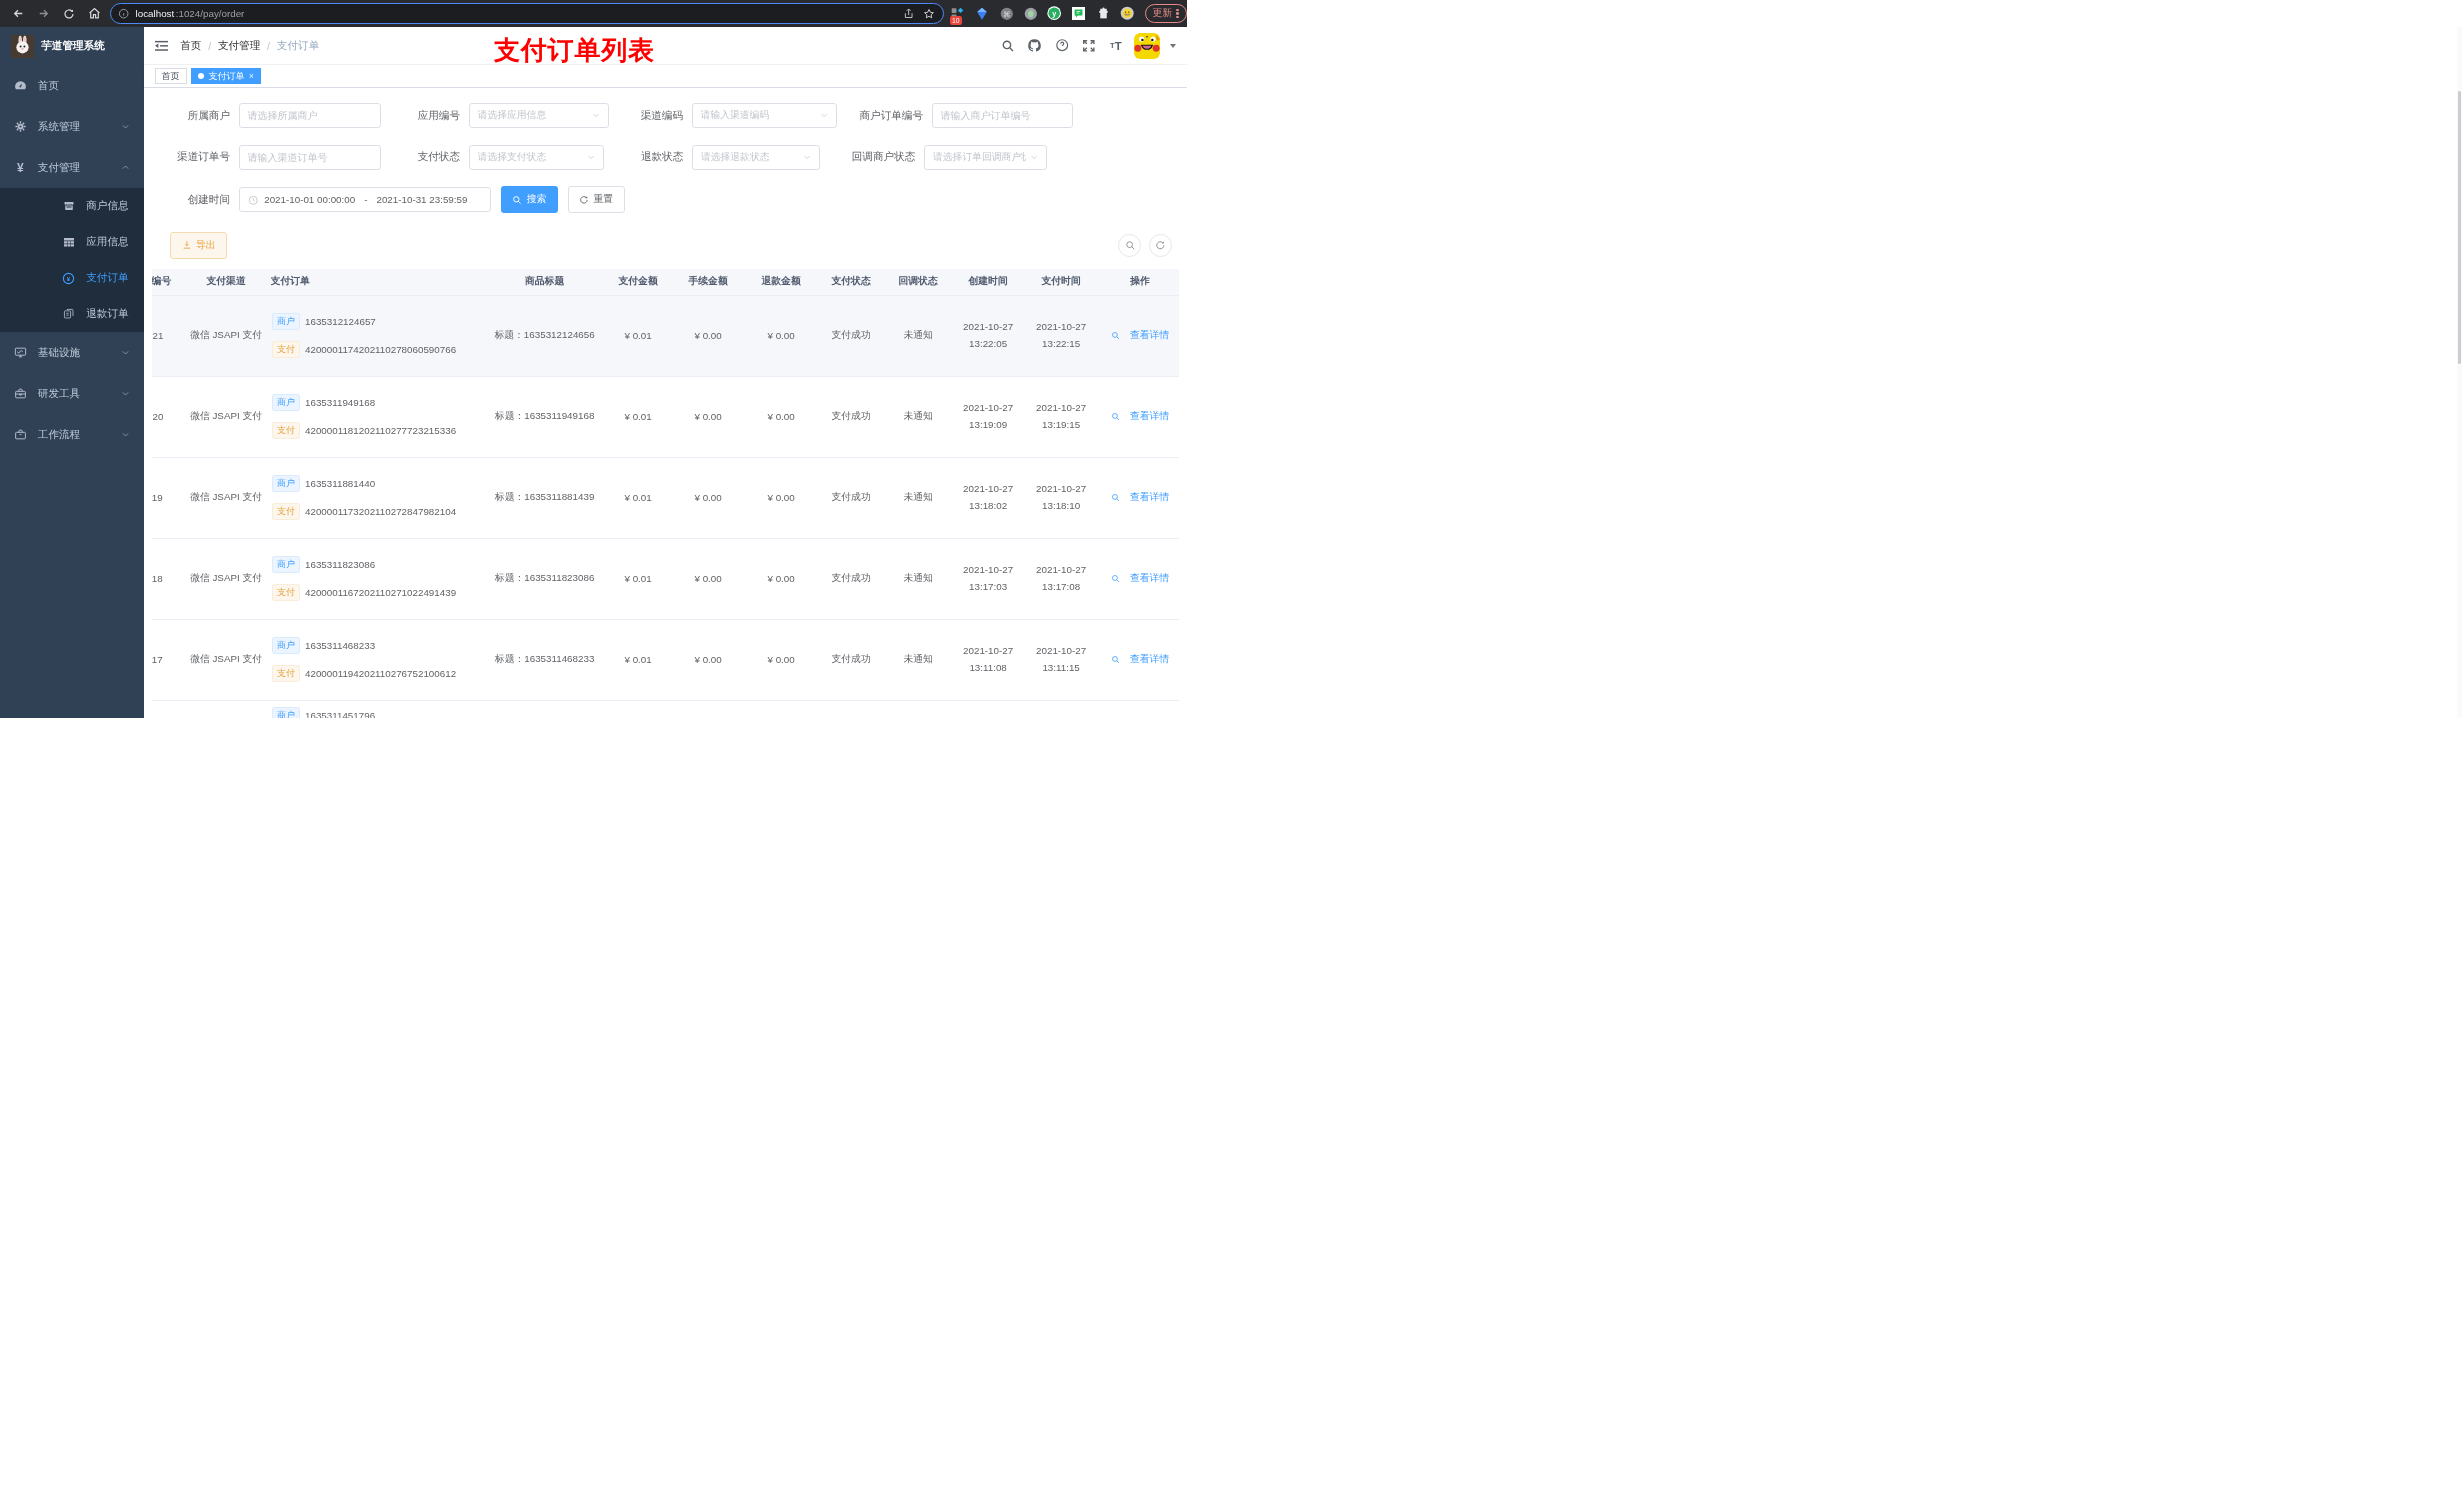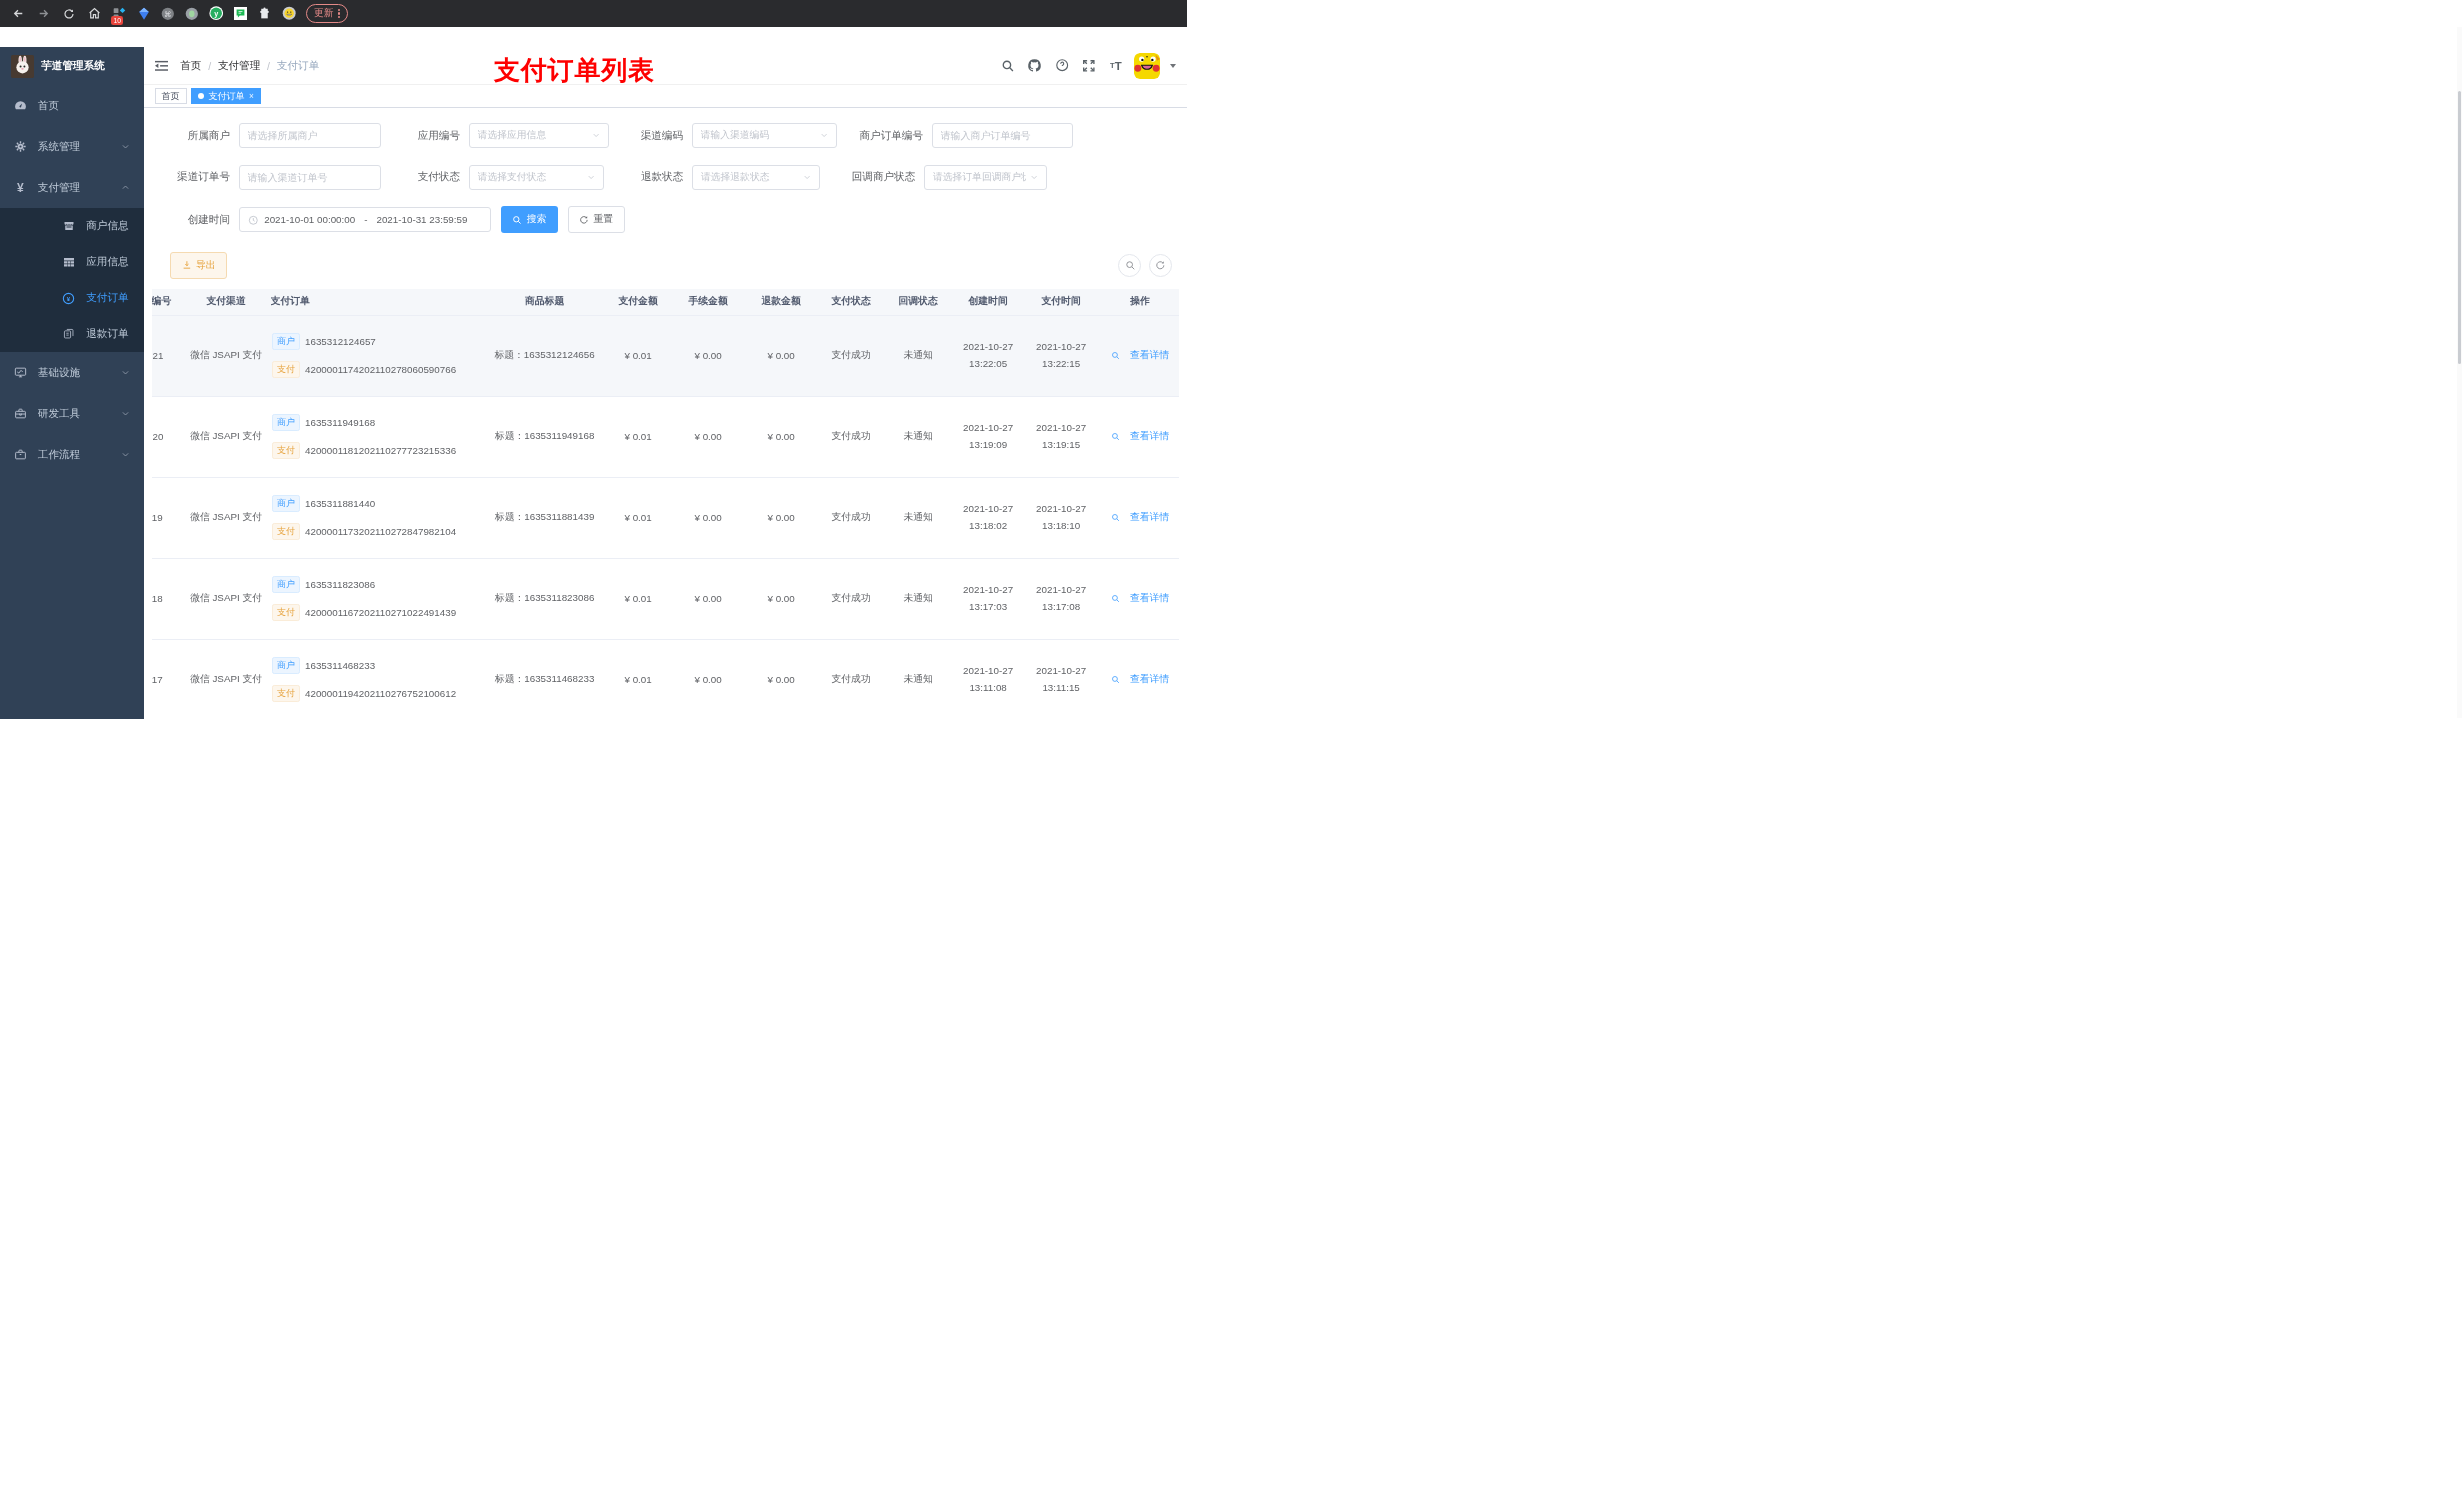--- a/index.html
+++ b/index.html
@@ -16,21 +16,21 @@
   .urlbar .rest { color:#9aa0a6; font-size:9.8px; }
   .urlbar .spacer { flex:1; }
   .ext { width:19.7px; height:19.7px; display:flex; align-items:center; justify-content:center; position:relative; flex:0 0 auto; }
   .badge { position:absolute; bottom:-1.5px; left:1.5px; background:#e8453c; color:#fff; font-size:6.8px; border-radius:2.3px; padding:0 2.3px; line-height:9px; }
   .update-pill { margin-left:3px; border:1.5px solid #e58a88; border-radius:10.6px; color:#e58a88; font-size:9.8px;
     height:19.7px; display:flex; align-items:center; gap:4.5px; padding:0 6.8px; flex:0 0 auto; }
   .dots { display:flex; flex-direction:column; gap:1.5px; }
   .dots i { width:2.3px; height:2.3px; border-radius:50%; background:#e58a88; }
 
   
-  .app { display:flex; height:691px;margin-top:20px; }
+  .app { display:flex; height:691px; }
   .sidebar { width:144px; background:#304156; color:#bfcbd9; flex:0 0 auto; overflow:hidden; }
   .logo { height:38px; display:flex; align-items:center; gap:7.6px; padding:0 10.6px; }
   .logo .img { width:23px; height:23px; border-radius:2.3px; background:#4a3b33; overflow:hidden; flex:0 0 auto; }
   .logo .t { color:#fff; font-size:10.6px; font-weight:bold; }
   .mi { height:41px; display:flex; align-items:center; padding:0 13.6px; gap:10.6px; font-size:10.6px; cursor:pointer; }
   .mi .ic { width:13.6px; display:flex; justify-content:center; color:#b4bccc; }
   .mi .lbl { flex:1; }
   .mi .chev { color:#8d98a8; }
   .submenu { background:#1f2d3d;padding-left:32px; }
   .smi { height:36px; display:flex; align-items:center; padding:0 13.6px 0 30px; gap:10.6px; font-size:10.6px; cursor:pointer; }
@@ -139,20 +139,42 @@
         <path d="M20 12a8 8 0 1 1-2.3-5.7"></path>
         <path d="M20 3v5h-5" fill="currentColor" stroke="none"></path>
       </svg>
   </div>
   <div class="b-ico">
     <svg width="13" height="13" viewBox="0 0 24 24" fill="none" stroke="currentColor" stroke-width="2.2">
         <path d="M3 11l9-8 9 8M5 10v10h5v-6h4v6h5V10"></path>
       </svg>
   </div>
 
+  <div class="urlbar">
+    <span>
+      <svg width="11.4" height="11.4" viewBox="0 0 24 24" fill="none" stroke="#9aa0a6" stroke-width="2">
+          <circle cx="12" cy="12" r="9"></circle>
+          <path d="M12 8h.01M12 11v5"></path>
+        </svg>
+    </span>
+    <span class="host">localhost</span>
+      <span class="rest" style="margin-left:-4.5px">:1024/pay/order</span>
+    <span class="spacer"></span>
+    <span>
+      <svg width="11.4" height="11.4" viewBox="0 0 24 24" fill="none" stroke="#c7cace" stroke-width="2">
+          <path d="M12 3v12M8 6l4-4 4 4"></path>
+          <path d="M5 11v9h14v-9"></path>
+        </svg>
+    </span>
+    <span style="margin-left:3px">
+      <svg width="12" height="12" viewBox="0 0 24 24" fill="none" stroke="#c7cace" stroke-width="2">
+          <path d="M12 3l2.7 5.6 6.1.8-4.5 4.2 1.1 6-5.4-3-5.4 3 1.1-6L3.2 9.4l6.1-.8z"></path>
+        </svg>
+    </span>
+  </div>
 
   <div class="ext">
     <svg width="13.6" height="13.6" viewBox="0 0 20 20">
         <rect x="1" y="2" width="7" height="7" rx="1" fill="#8d9094"></rect>
         <rect x="1" y="11" width="7" height="7" rx="1" fill="#8d9094"></rect>
         <path d="M14 1l4 4-4 4-4-4z" fill="#27b3f0"></path>
       </svg>
     <span class="badge">10</span>
   </div>
   <div class="ext">

